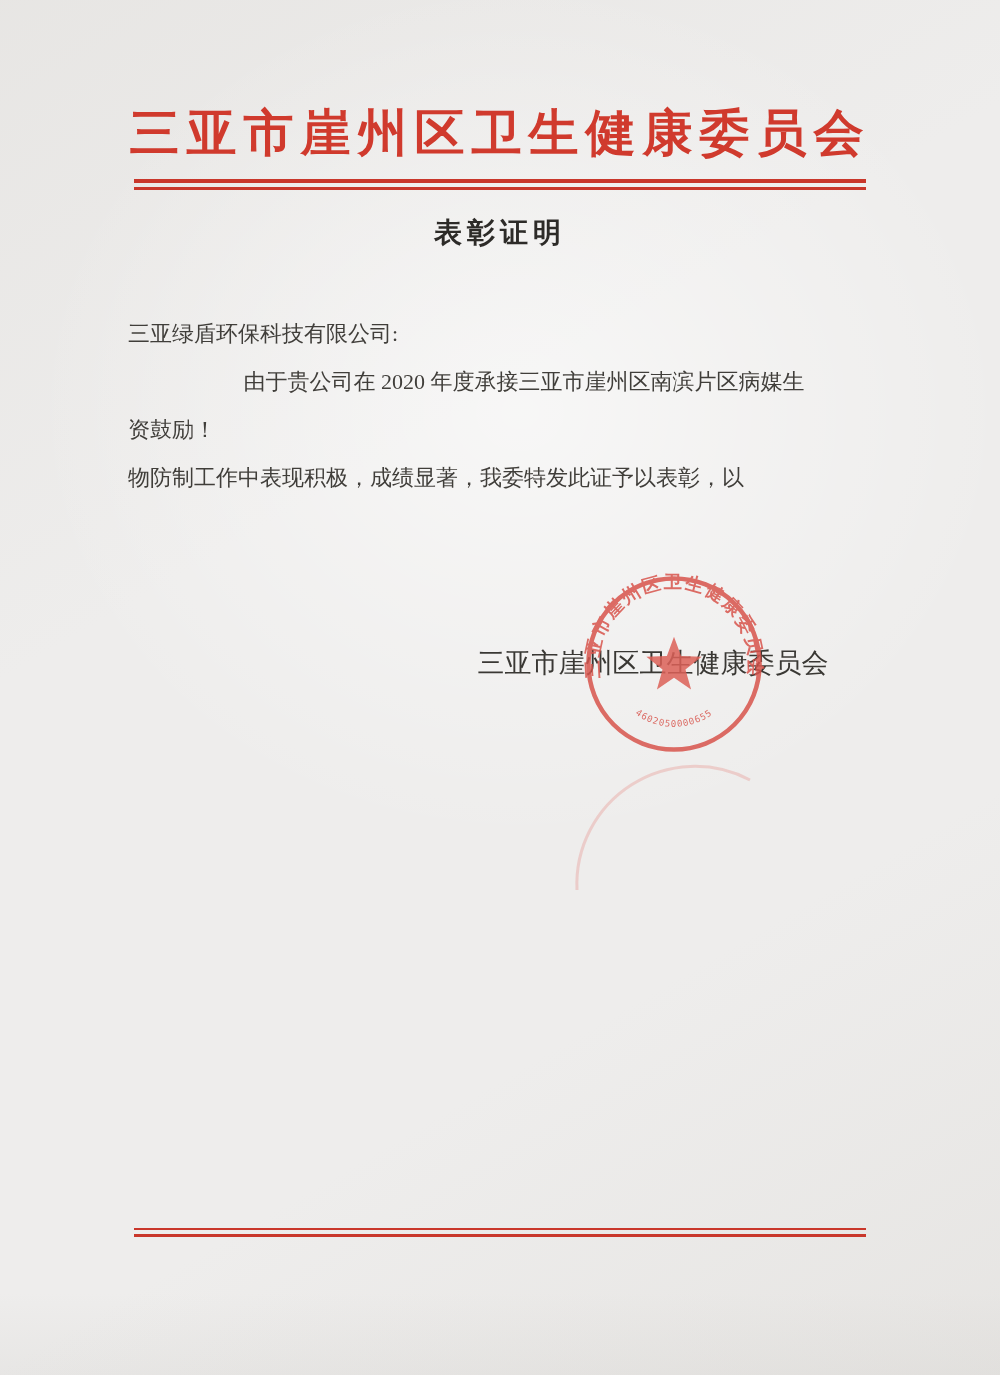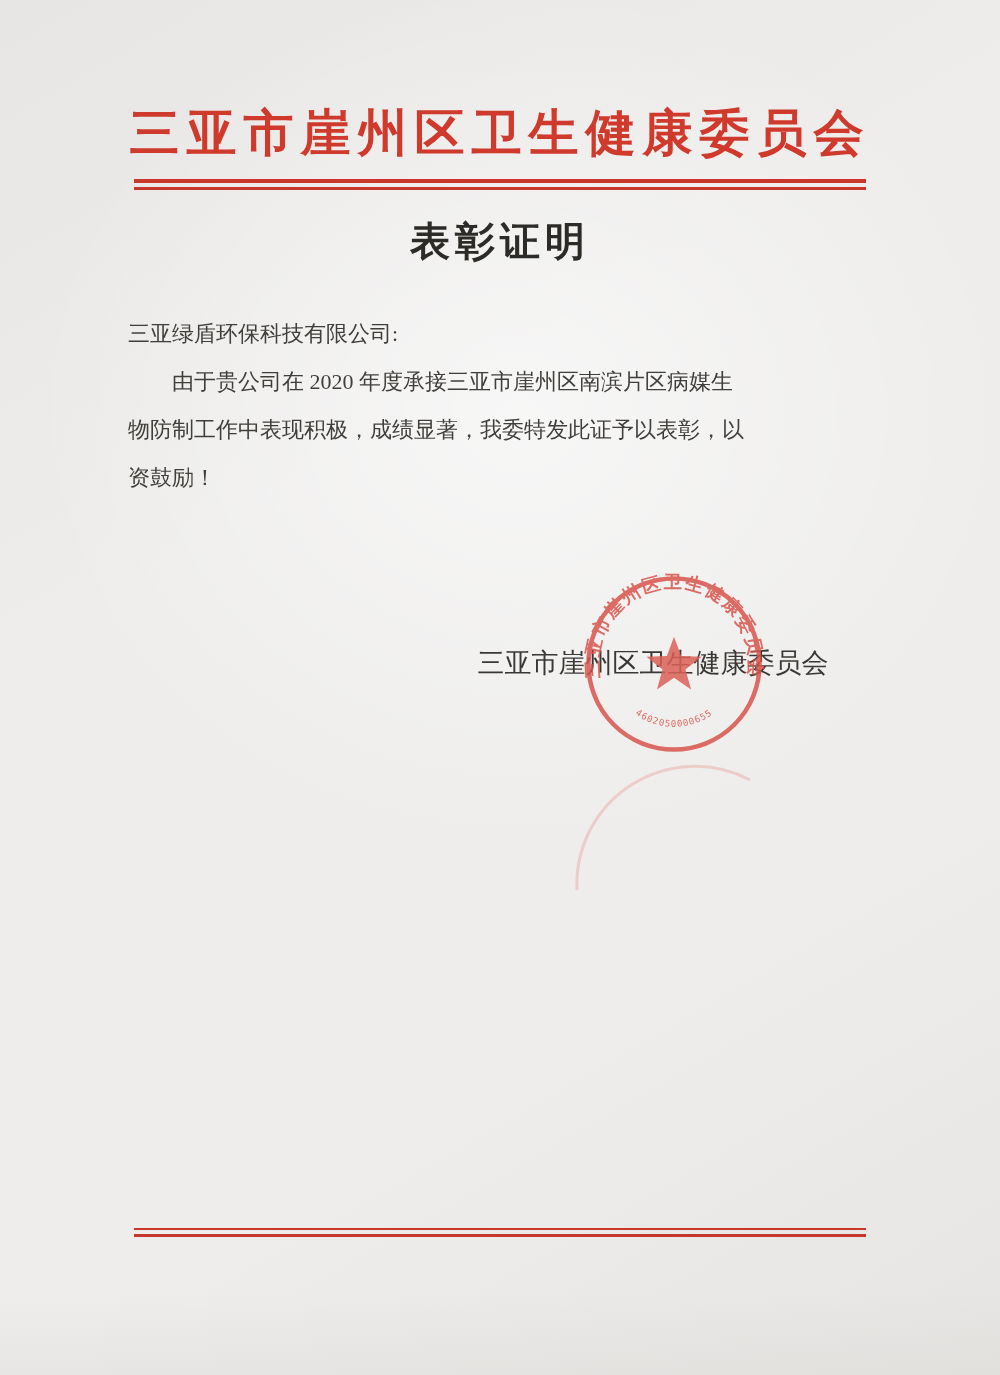--- a/index.html
+++ b/index.html
@@ -45,37 +45,37 @@
     border-top: 4px solid #c9372b;
     border-bottom: 3px solid #c9372b;
   }
 
   .doc-title {
     position: absolute;
     top: 214px;
     left: 0;
     right: 0;
     text-align: center;
-    font-size: 40px;
+    font-size: 28px;
     font-weight: 700;
     letter-spacing: 5px;
     color: #2d2b28;
   }
 
   .body-block {
     position: absolute;
     top: 310px;
     left: 128px;
     width: 748px;
     font-size: 22px;
     line-height: 48px;
     color: #403e3a;
   }
   .body-line { white-space: nowrap; }
-  .body-line.indent { text-indent: 2em; }
+  .body-line.indent { text-indent: 2em; text-align: center; }
 
   .signature-block {
     position: absolute;
     top: 640px;
     left: 420px;
     width: 466px;
     text-align: center;
     font-size: 27px;
     line-height: 46px;
     color: #3a3834;
@@ -117,22 +117,22 @@
 
   <div class="issuer-header">三亚市崖州区卫生健康委员会</div>
 
   <div class="header-rule"></div>
 
   <div class="doc-title">表彰证明</div>
 
   <div class="body-block">
     <div class="body-line">三亚绿盾环保科技有限公司:</div>
     <div class="body-line indent">由于贵公司在 2020 年度承接三亚市崖州区南滨片区病媒生</div>
+    <div class="body-line">资鼓励！</div>
     <div class="body-line">物防制工作中表现积极，成绩显著，我委特发此证予以表彰，以</div>
-    <div class="body-line">资鼓励！</div>
   </div>
 
   <div class="signature-block">
     <div>三亚市崖州区卫生健康委员会</div>
   </div>
 
   <svg class="seal" viewBox="0 0 200 200">
     <circle cx="100" cy="100" r="94" fill="none" stroke="#d8544c" stroke-width="5"></circle>
     <path id="seal-top-arc" d="M 21,125 A 83,83 0 1 1 179,125" fill="none"></path>
     <text font-size="20" font-weight="700" fill="#d8544c" letter-spacing="2.5" font-family="Liberation Serif, DejaVu Serif, serif">

